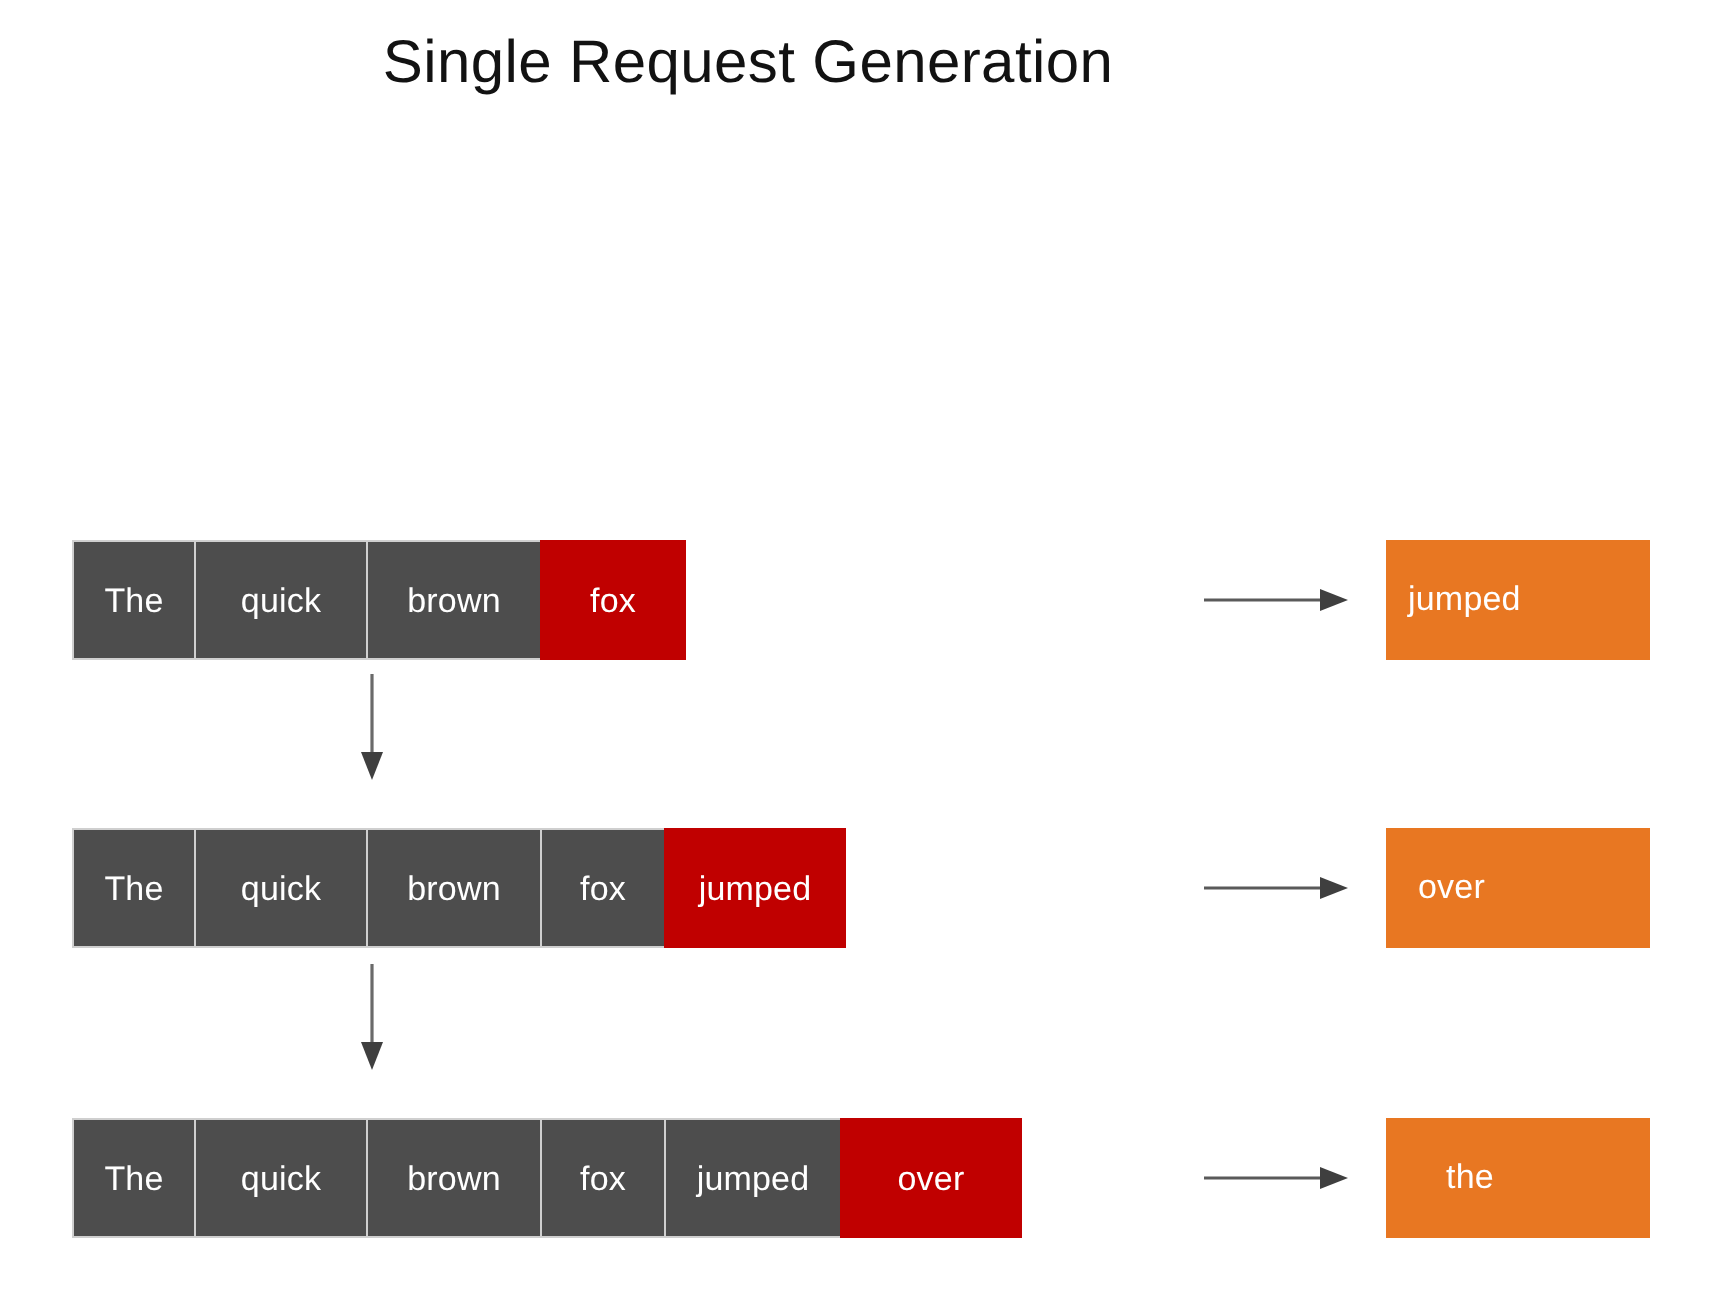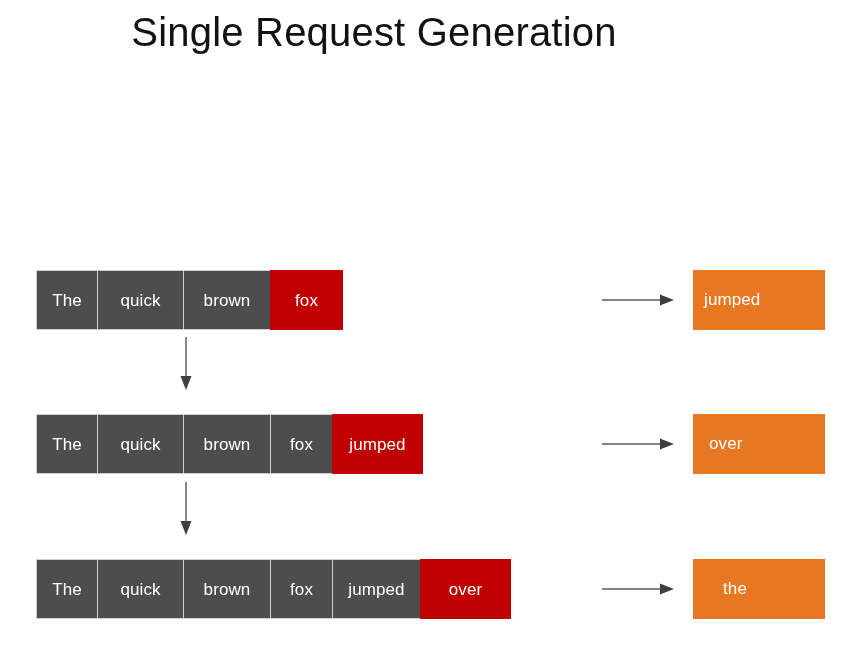--- a/index.html
+++ b/index.html
@@ -23,21 +23,21 @@
     height: 649px;
   }
 
   
   .title {
     position: absolute;
     top: 6px;
     left: 0;
     width: 748px;
     text-align: center;
-    font-size: 40px;
+    font-size: 30px;
     font-weight: 400;
     line-height: 52px;
     letter-spacing: 0.2px;
     color: #121212;
     white-space: nowrap;
   }
 
   
   .row {
     position: absolute;

